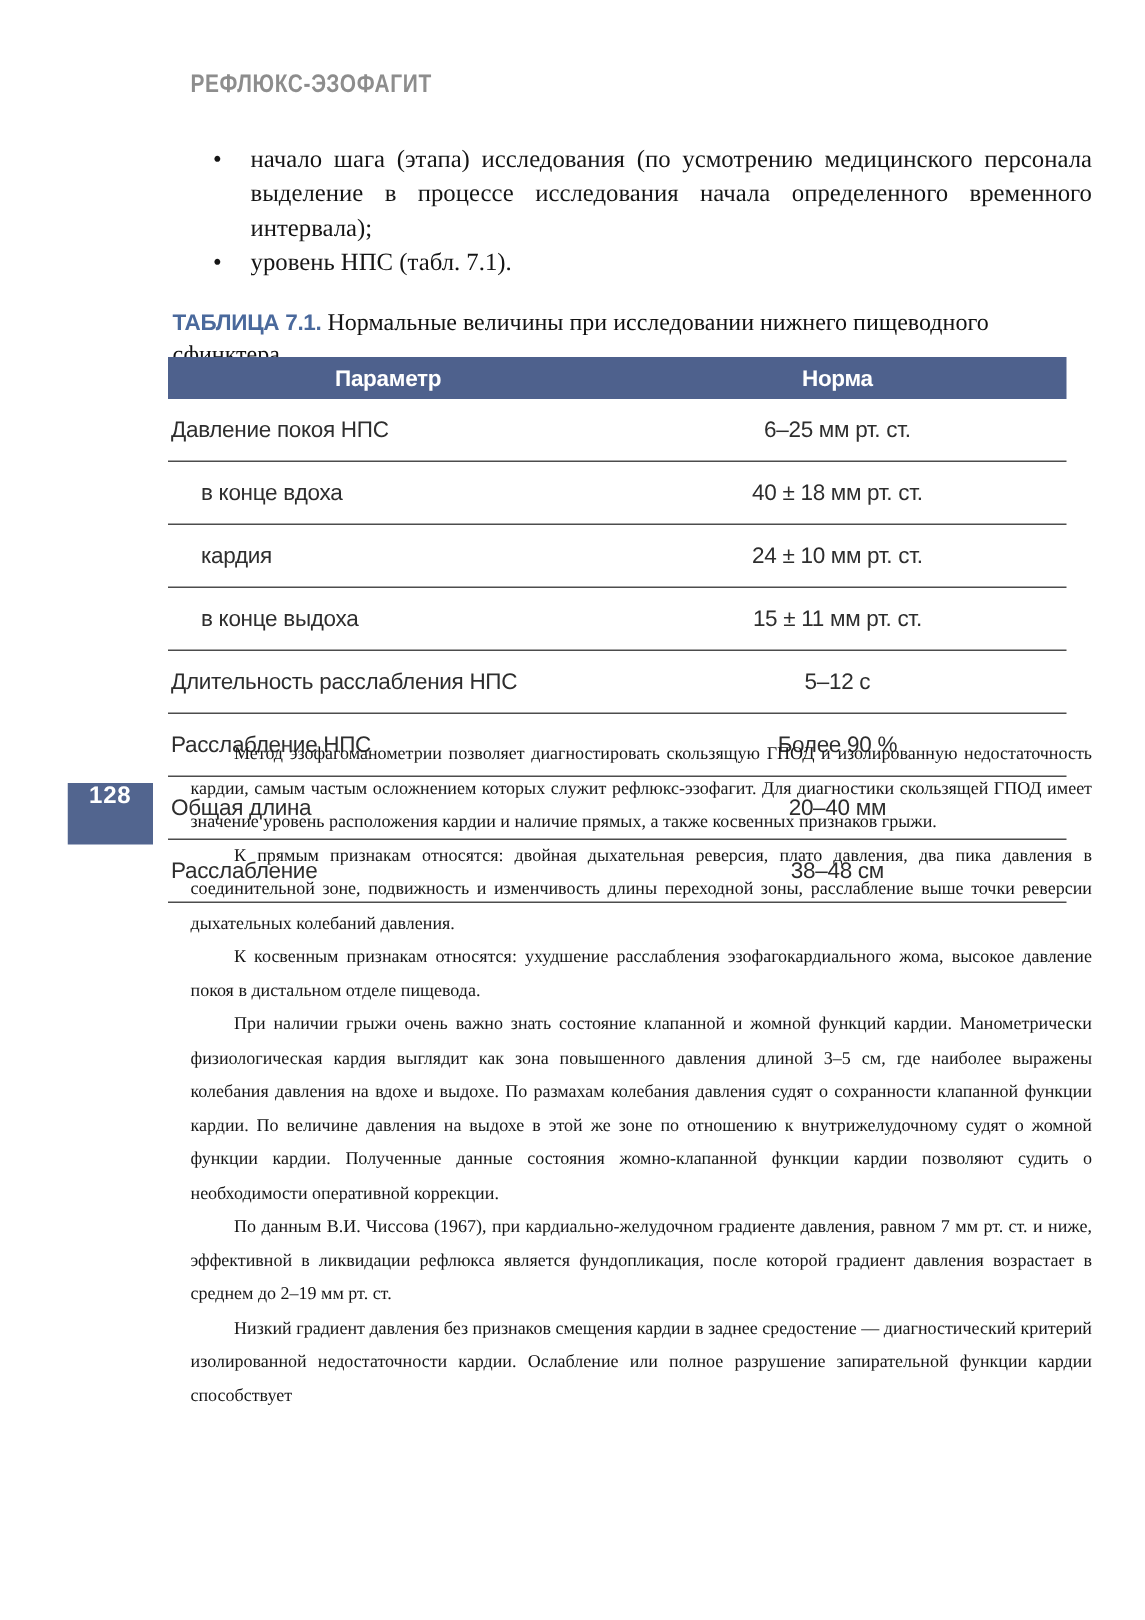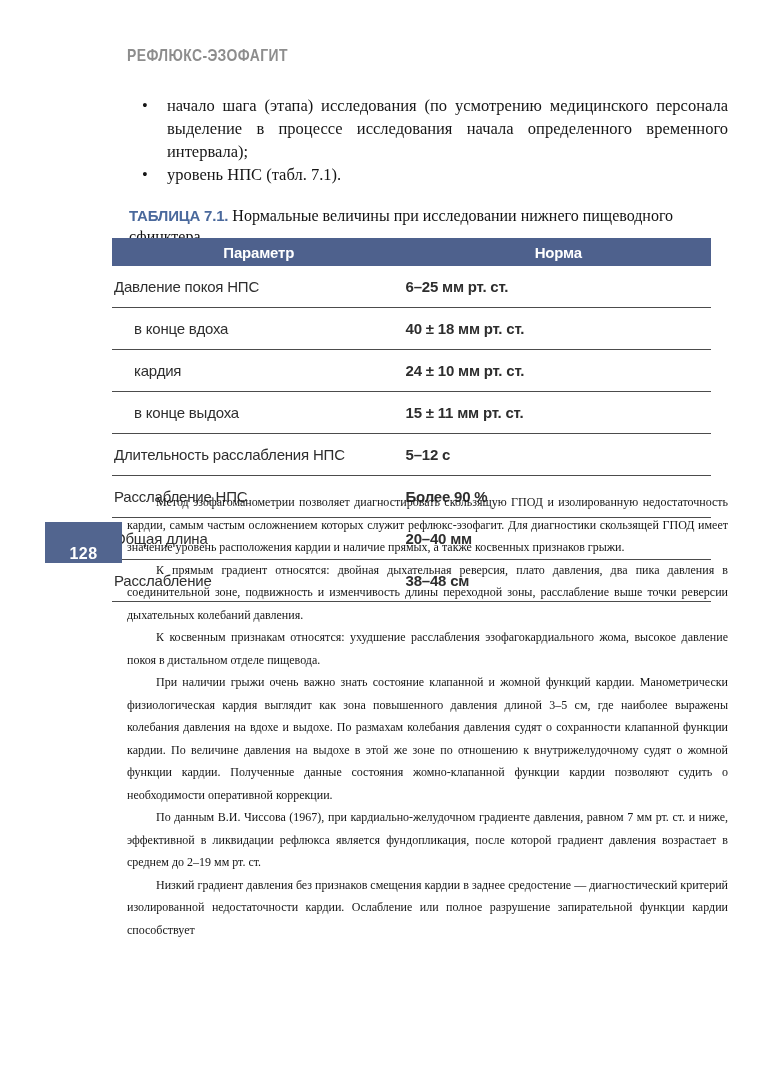--- a/index.html
+++ b/index.html
@@ -27,21 +27,21 @@
   
   .bullet-list{
     position:absolute;left:82px;top:94px;width:601px;
     margin:0;padding:0;list-style:none;
     font-size:16.5px;line-height:23px;text-align:justify;
   }
   .bullet-item{position:relative;padding-left:40px;margin:0;}
   .bullet-marker{position:absolute;left:15px;top:0;}
   
   .table-caption{
-    position:absolute;left:84px;top:205px;width:601px;
+    position:absolute;left:70px;top:205px;width:601px;
     font-size:16px;line-height:21px;margin:0;
   }
   .caption-label{
     font-family:"Liberation Sans", sans-serif;
     font-weight:bold;font-size:15px;
     color:var(--caption_blue,#4a699c);
     letter-spacing:-0.2px;
   }
   .caption-text{color:#111;}
   
@@ -59,35 +59,35 @@
   }
   .norm-table col.c1{width:49%;}
   .norm-table col.c2{width:51%;}
   .norm-table td{
     height:41px;padding:0;
     border-bottom:1.2px solid #4c4c4c;
     vertical-align:middle;
   }
   .norm-table td.param-cell{text-align:left;padding-left:2px;}
   .norm-table tr.sub td.param-cell{padding-left:22px;}
-  .norm-table td.norm-cell{font-weight:bold;}
+  .norm-table td.norm-cell{text-align:center;}
   
   .body-text{
     position:absolute;left:82px;top:491px;width:601px;
     font-size:12px;line-height:22.5px;text-align:justify;
   }
   .paragraph{margin:0;text-indent:29px;}
   
   .page-tab{
-    position:absolute;left:0;top:522px;width:77px;height:41px;
+    position:absolute;left:0;top:522px;width:57px;height:41px;
     background:var(--tab_blue,#52658f);
     color:#ffffff;
     font-family:"Liberation Sans", sans-serif;
     font-weight:bold;font-size:16px;letter-spacing:0.5px;
-    display:flex;align-items:flex-end;justify-content:center;
+    display:flex;align-items:flex-start;justify-content:center;
   }
 </style>
 </head>
 <body>
 
 <div class="page">
 
   <div class="running-head">РЕФЛЮКС-ЭЗОФАГИТ</div>
 
   <ul class="bullet-list">
@@ -148,21 +148,21 @@
       </tr>
       <tr>
         <td class="param-cell">Расслабление</td>
         <td class="norm-cell">38–48 см</td>
       </tr>
     </tbody>
   </table>
 
   <div class="body-text">
     <p class="paragraph">Метод эзофагоманометрии позволяет диагностировать скользящую ГПОД и изолированную недостаточность кардии, самым частым осложнением которых служит рефлюкс-эзофагит. Для диагностики скользящей ГПОД имеет значение уровень расположения кардии и наличие прямых, а также косвенных признаков грыжи.</p>
-    <p class="paragraph">К прямым градиент относятся: двойная дыхательная реверсия, плато давления, два пика давления в соединительной зоне, подвижность и изменчивость длины переходной зоны, расслабление выше точки реверсии дыхательных колебаний давления.</p>
+    <p class="paragraph">К прямым признакам относятся: двойная дыхательная реверсия, плато давления, два пика давления в соединительной зоне, подвижность и изменчивость длины переходной зоны, расслабление выше точки реверсии дыхательных колебаний давления.</p>
     <p class="paragraph">К косвенным признакам относятся: ухудшение расслабления эзофагокардиального жома, высокое давление покоя в дистальном отделе пищевода.</p>
     <p class="paragraph">При наличии грыжи очень важно знать состояние клапанной и жомной функций кардии. Манометрически физиологическая кардия выглядит как зона повышенного давления длиной 3–5 см, где наиболее выражены колебания давления на вдохе и выдохе. По размахам колебания давления судят о сохранности клапанной функции кардии. По величине давления на выдохе в этой же зоне по отношению к внутрижелудочному судят о жомной функции кардии. Полученные данные состояния жомно-клапанной функции кардии позволяют судить о необходимости оперативной коррекции.</p>
     <p class="paragraph">По данным В.И. Чиссова (1967), при кардиально-желудочном градиенте давления, равном 7 мм рт. ст. и ниже, эффективной в ликвидации рефлюкса является фундопликация, после которой градиент давления возрастает в среднем до 2–19 мм рт. ст.</p>
     <p class="paragraph">Низкий градиент давления без признаков смещения кардии в заднее средостение — диагностический критерий изолированной недостаточности кардии. Ослабление или полное разрушение запирательной функции кардии способствует</p>
   </div>
 
   <div class="page-tab">
     <span>128</span>
   </div>
 

